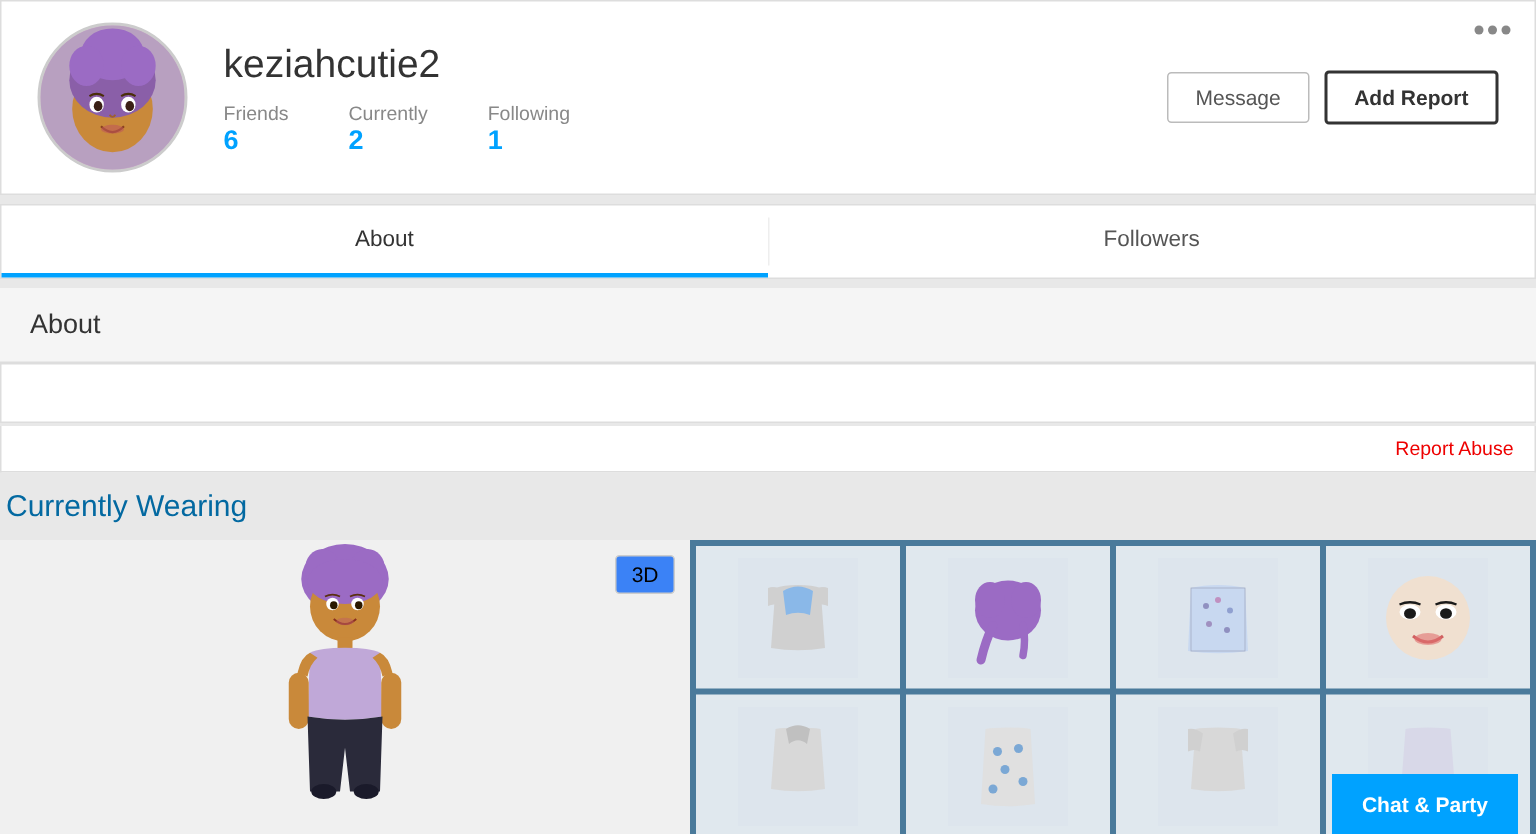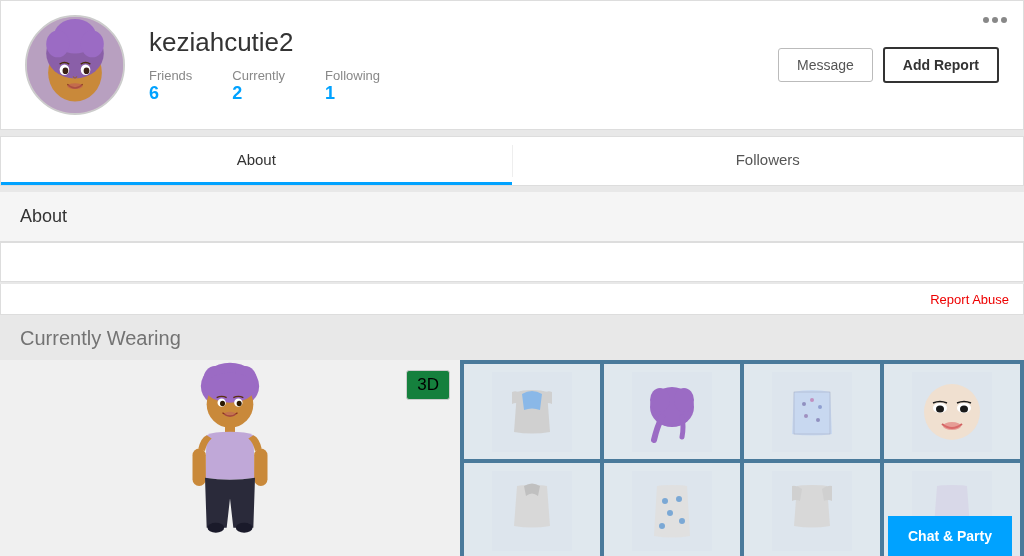--- a/index.html
+++ b/index.html
@@ -156,46 +156,46 @@
       text-decoration: none;
       cursor: pointer;
     }
 
     
     .wearing-section {
       padding: 12px 0 0 0;
     }
     .wearing-title {
       font-size: 20px;
-      color: #737373;
-      padding: 0 4px 10px 20px;
+      color: #0369a1;
+      padding: 0 4px 10px 4px;
     }
     .wearing-content {
       display: flex;
       gap: 0;
     }
     .avatar-3d-container {
       width: 460px;
       flex-shrink: 0;
       background: #f0f0f0;
       position: relative;
       min-height: 200px;
       display: flex;
       align-items: center;
       justify-content: center;
       overflow: hidden;
     }
     .btn-3d {
       position: absolute;
       top: 10px;
       right: 10px;
-      background: #15803d;
+      background: #3b82f6;
       border: 1px solid #ccc;
       padding: 4px 10px;
-      font-size: 17px;
+      font-size: 14px;
       cursor: pointer;
       border-radius: 3px;
       z-index: 2;
     }
     .avatar-full {
       width: 200px;
       height: 200px;
     }
     .items-grid-container {
       background: #4a7a9b;

